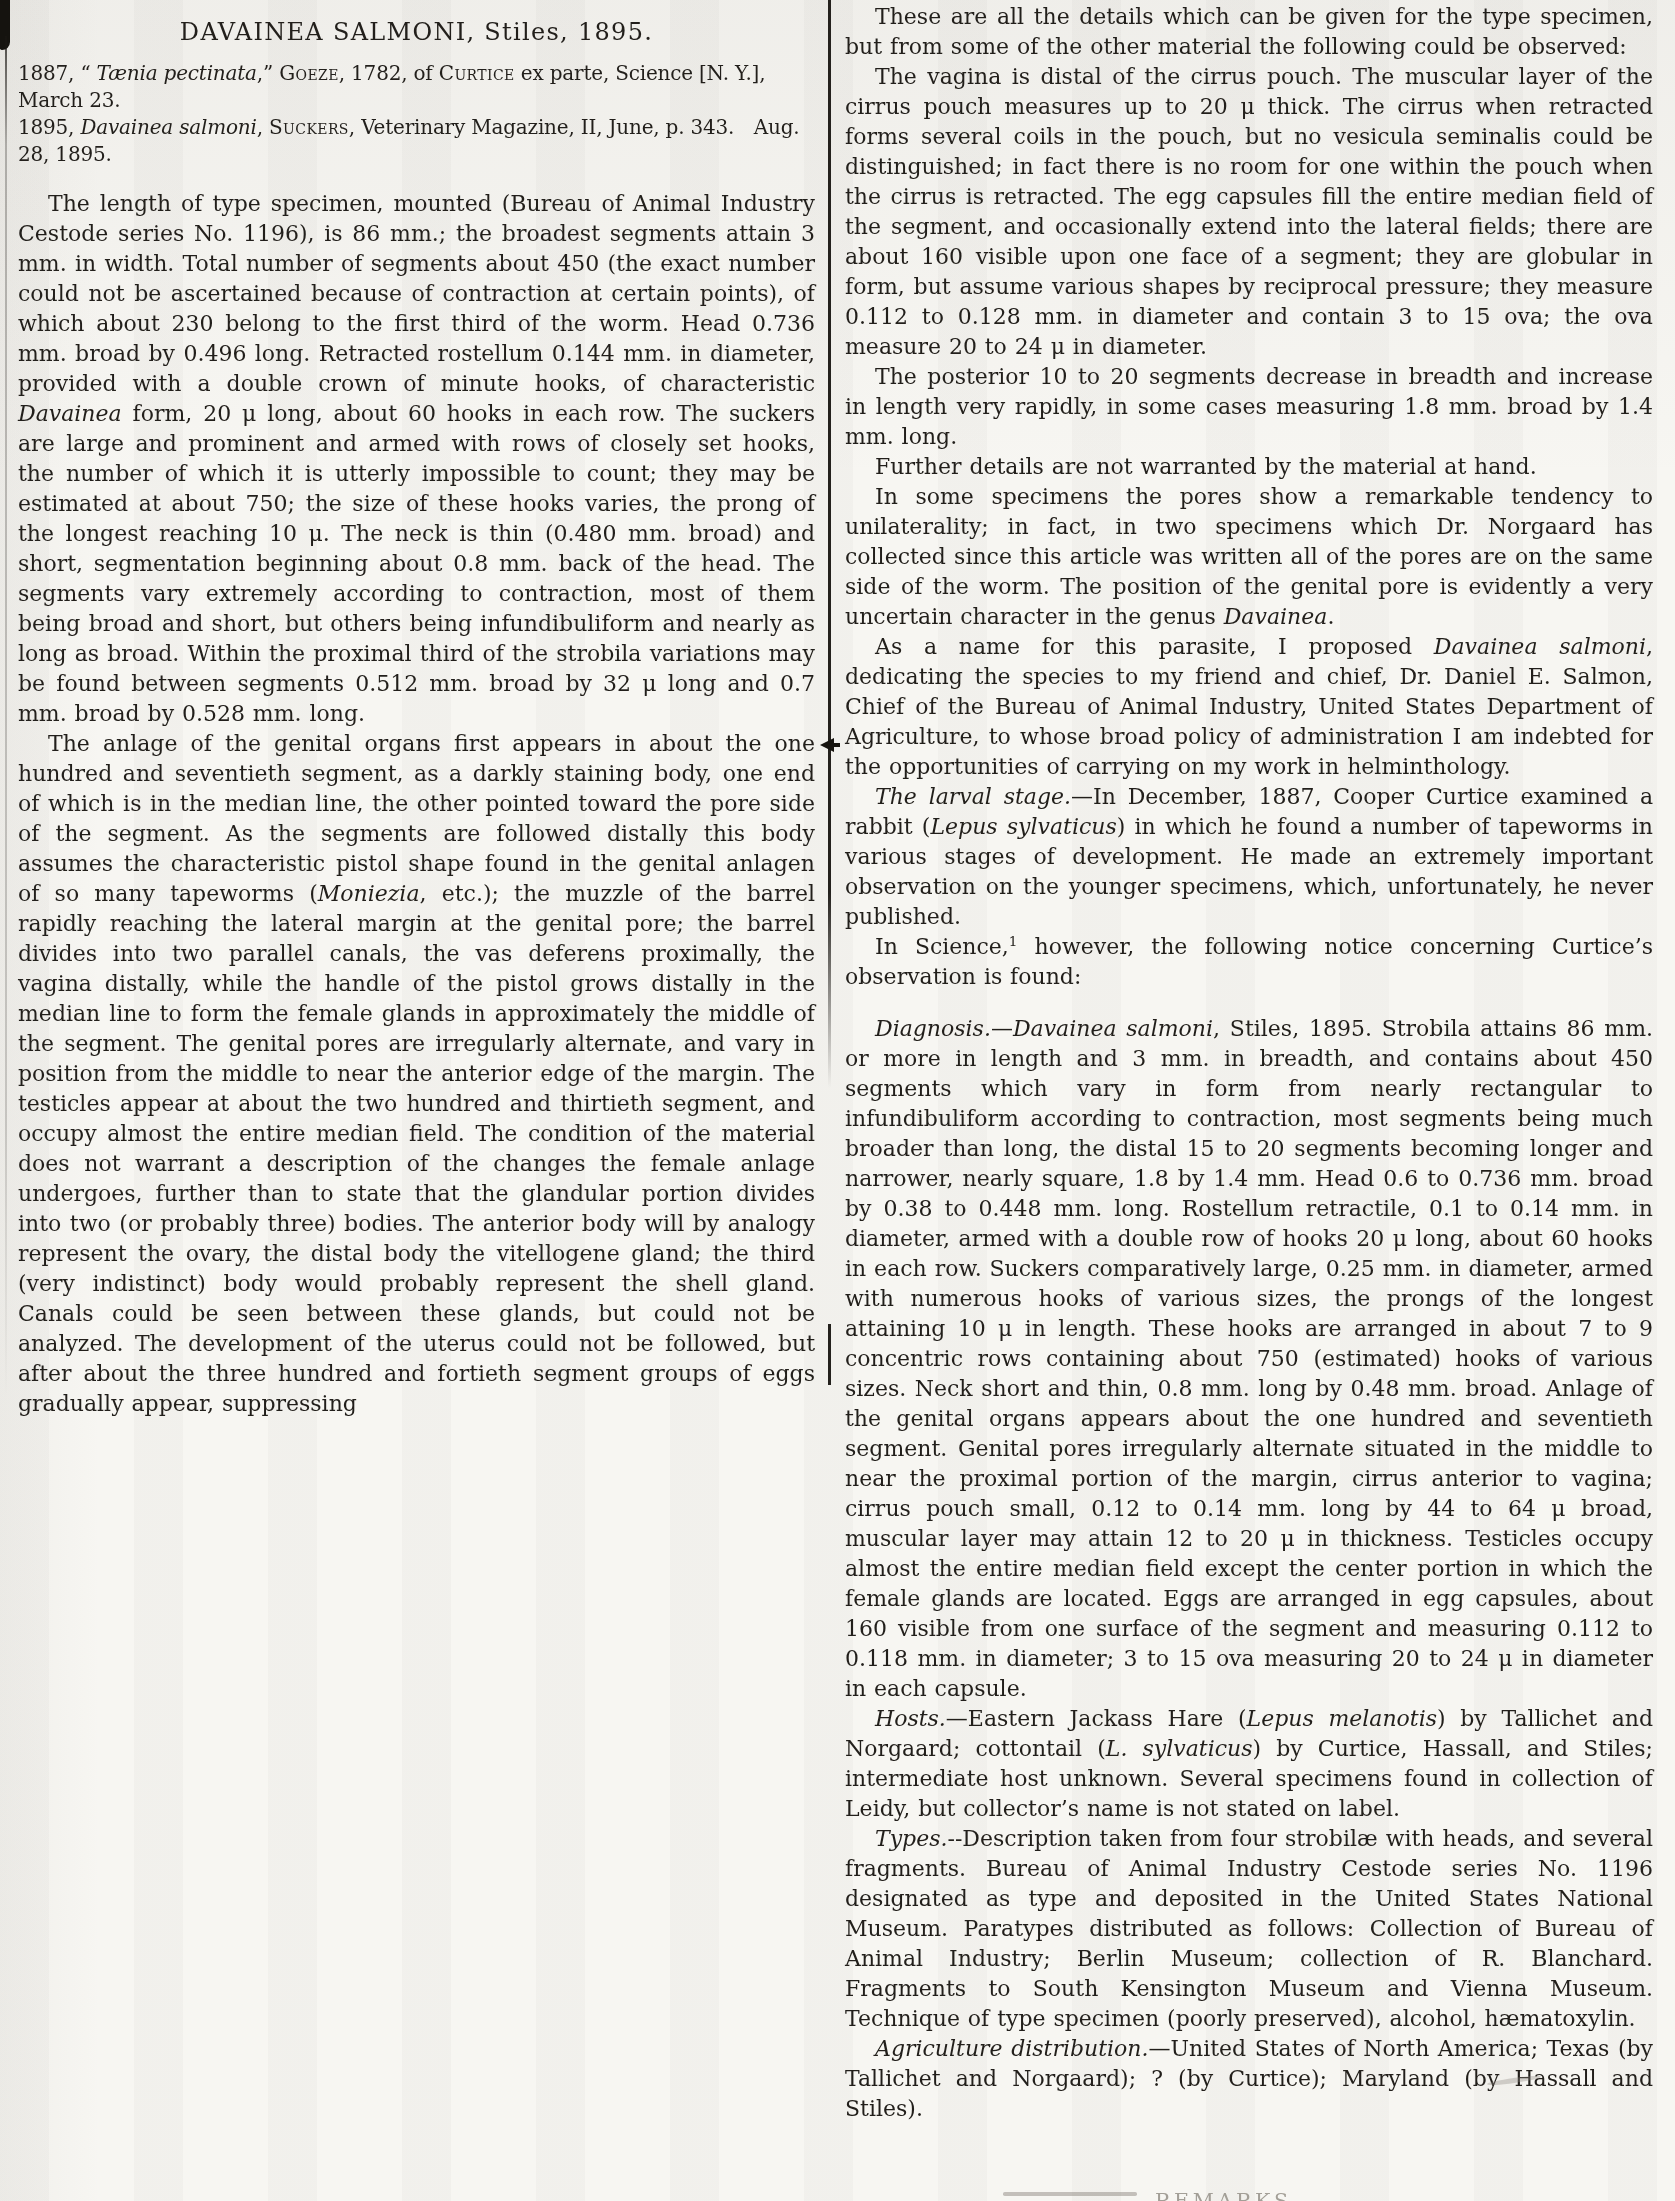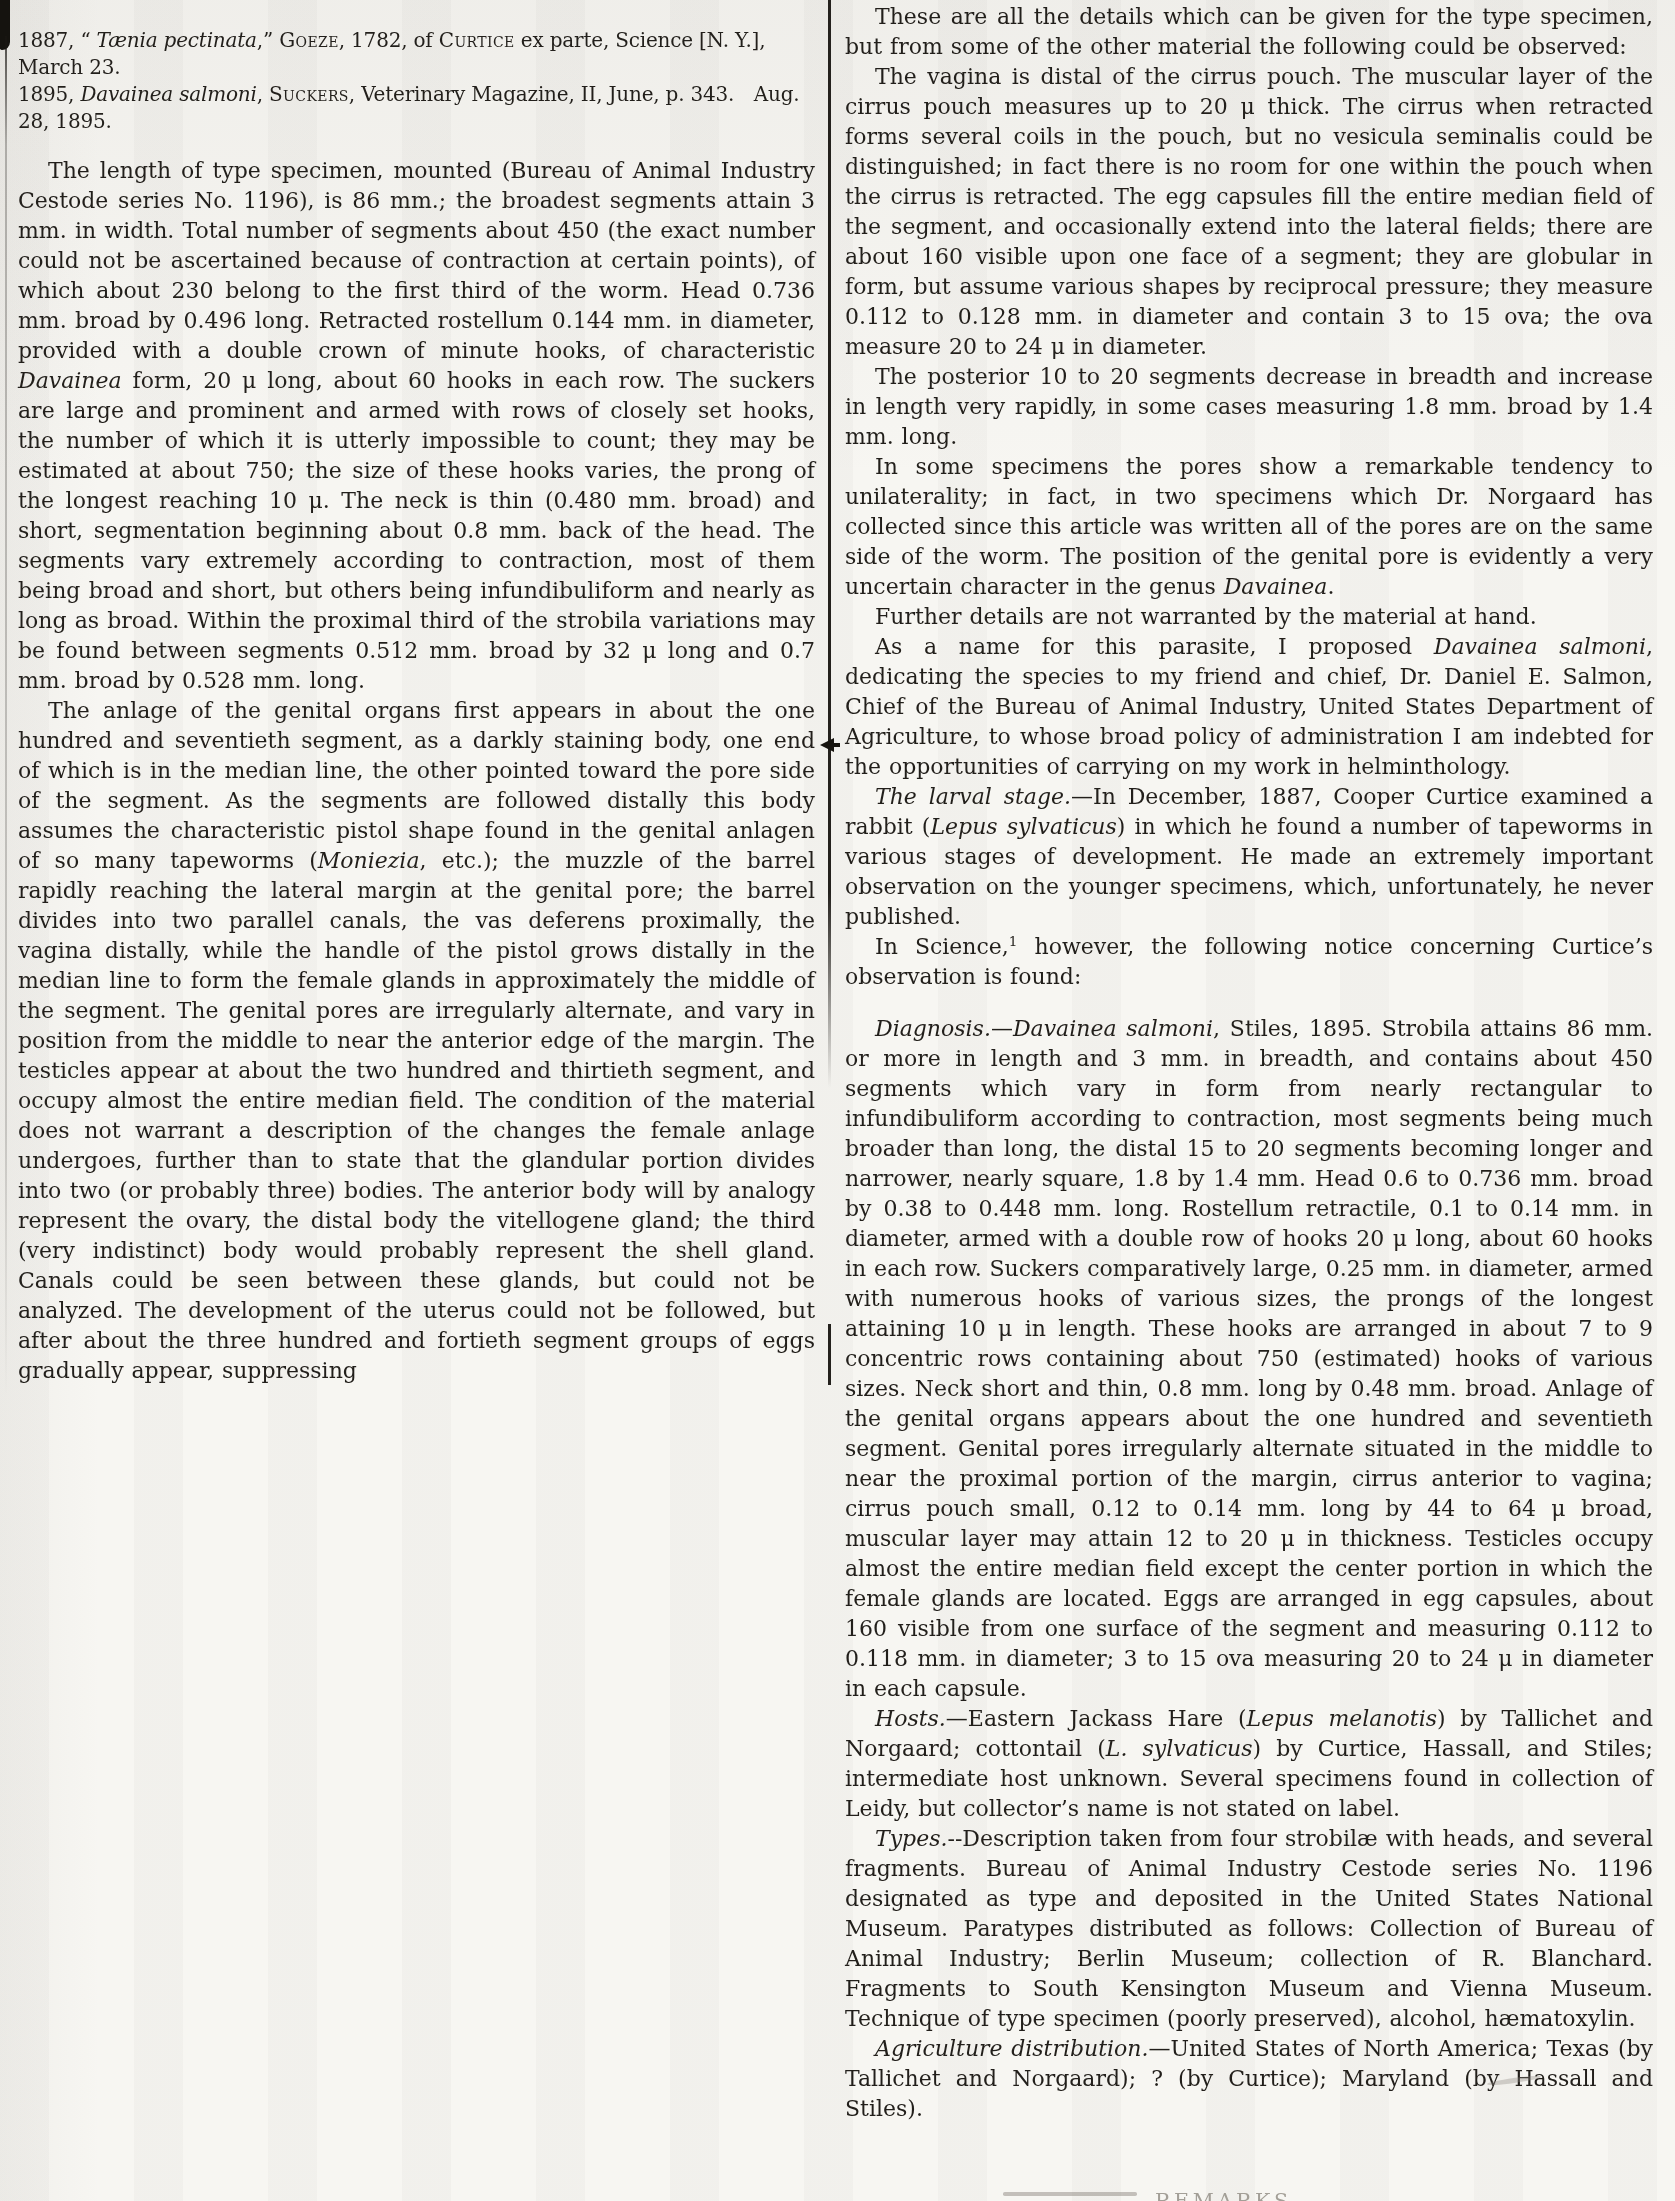--- a/index.html
+++ b/index.html
@@ -87,37 +87,38 @@
     position:absolute;left:1487px;top:2078px;width:54px;height:4.5px;
     background:rgba(140,135,128,0.35);border-radius:50%;transform:rotate(-8deg);
   }
 </style>
 </head>
 <body>
 
 <div class="page">
 
   <div class="col col-left">
+    <h1 class="title">DAVAINEA SALMONI, Stiles, 1895.</h1>
     <div class="syn-block">
         <p class="para noindent syn"><span>1887, “ </span><span class="it">Tænia pectinata</span><span>,” </span><span class="sc">Goeze</span><span>, 1782, of </span><span class="sc">Curtice</span><span> ex parte, Science [N. Y.], March 23.</span></p>
         <p class="para noindent syn"><span>1895, </span><span class="it">Davainea salmoni</span><span>, </span><span class="sc">Suckers</span><span>, Veterinary Magazine, II, June, p. 343.  Aug. 28, 1895.</span></p>
       </div>
     <div>
         <p class="para bodystart"><span>The length of type specimen, mounted (Bureau of Animal Industry Cestode series No. 1196), is 86 mm.; the broadest segments attain 3 mm. in width.  Total number of segments about 450 (the exact number could not be ascertained because of contraction at certain points), of which about 230 belong to the first third of the worm.  Head 0.736 mm. broad by 0.496 long.  Retracted rostellum 0.144 mm. in diameter, provided with a double crown of minute hooks, of characteristic </span><span class="it">Davainea</span><span> form, 20 μ long, about 60 hooks in each row.  The suckers are large and prominent and armed with rows of closely set hooks, the number of which it is utterly impossible to count; they may be estimated at about 750; the size of these hooks varies, the prong of the longest reaching 10 μ.  The neck is thin (0.480 mm. broad) and short, segmentation beginning about 0.8 mm. back of the head.  The segments vary extremely according to contraction, most of them being broad and short, but others being infundibuliform and nearly as long as broad.  Within the proximal third of the strobila variations may be found between segments 0.512 mm. broad by 32 μ long and 0.7 mm. broad by 0.528 mm. long.</span></p>
         <p class="para"><span>The anlage of the genital organs first appears in about the one hundred and seventieth segment, as a darkly staining body, one end of which is in the median line, the other pointed toward the pore side of the segment.  As the segments are followed distally this body assumes the characteristic pistol shape found in the genital anlagen of so many tapeworms (</span><span class="it">Moniezia</span><span>, etc.); the muzzle of the barrel rapidly reaching the lateral margin at the genital pore; the barrel divides into two parallel canals, the vas deferens proximally, the vagina distally, while the handle of the pistol grows distally in the median line to form the female glands in approximately the middle of the segment.  The genital pores are irregularly alternate, and vary in position from the middle to near the anterior edge of the margin.  The testicles appear at about the two hundred and thirtieth segment, and occupy almost the entire median field.  The condition of the material does not warrant a description of the changes the female anlage undergoes, further than to state that the glandular portion divides into two (or probably three) bodies.  The anterior body will by analogy represent the ovary, the distal body the vitellogene gland; the third (very indistinct) body would probably represent the shell gland.  Canals could be seen between these glands, but could not be analyzed.  The development of the uterus could not be followed, but after about the three hundred and fortieth segment groups of eggs gradually appear, suppressing</span></p>
       </div>
   </div>
 
   <div class="col col-right">
     <div>
         <p class="para"><span>These are all the details which can be given for the type specimen, but from some of the other material the following could be observed:</span></p>
         <p class="para"><span>The vagina is distal of the cirrus pouch.  The muscular layer of the cirrus pouch measures up to 20 μ thick.  The cirrus when retracted forms several coils in the pouch, but no vesicula seminalis could be distinguished; in fact there is no room for one within the pouch when the cirrus is retracted.  The egg capsules fill the entire median field of the segment, and occasionally extend into the lateral fields; there are about 160 visible upon one face of a segment; they are globular in form, but assume various shapes by reciprocal pressure; they measure 0.112 to 0.128 mm. in diameter and contain 3 to 15 ova; the ova measure 20 to 24 μ in diameter.</span></p>
         <p class="para"><span>The posterior 10 to 20 segments decrease in breadth and increase in length very rapidly, in some cases measuring 1.8 mm. broad by 1.4 mm. long.</span></p>
+        <p class="para"><span>Further details are not warranted by the material at hand.</span></p>
         <p class="para"><span>In some specimens the pores show a remarkable tendency to unilaterality; in fact, in two specimens which Dr. Norgaard has collected since this article was written all of the pores are on the same side of the worm.  The position of the genital pore is evidently a very uncertain character in the genus </span><span class="it">Davainea</span><span>.</span></p>
-        <p class="para"><span>Further details are not warranted by the material at hand.</span></p>
         <p class="para"><span>As a name for this parasite, I proposed </span><span class="it">Davainea salmoni</span><span>, dedicating the species to my friend and chief, Dr. Daniel E. Salmon, Chief of the Bureau of Animal Industry, United States Department of Agriculture, to whose broad policy of administration I am indebted for the opportunities of carrying on my work in helminthology.</span></p>
         <p class="para"><span class="it">The larval stage.</span><span>—In December, 1887, Cooper Curtice examined a rabbit (</span><span class="it">Lepus sylvaticus</span><span>) in which he found a number of tapeworms in various stages of development.  He made an extremely important observation on the younger specimens, which, unfortunately, he never published.</span></p>
         <p class="para"><span>In Science,</span><span class="sup">1</span><span> however, the following notice concerning Curtice’s observation is found:</span></p>
         <p class="para diag"><span class="it">Diagnosis.</span><span>—</span><span class="it">Davainea salmoni</span><span>, Stiles, 1895.  Strobila attains 86 mm. or more in length and 3 mm. in breadth, and contains about 450 segments which vary in form from nearly rectangular to infundibuliform according to contraction, most segments being much broader than long, the distal 15 to 20 segments becoming longer and narrower, nearly square, 1.8 by 1.4 mm.  Head 0.6 to 0.736 mm. broad by 0.38 to 0.448 mm. long.  Rostellum retractile, 0.1 to 0.14 mm. in diameter, armed with a double row of hooks 20 μ long, about 60 hooks in each row.  Suckers comparatively large, 0.25 mm. in diameter, armed with numerous hooks of various sizes, the prongs of the longest attaining 10 μ in length.  These hooks are arranged in about 7 to 9 concentric rows containing about 750 (estimated) hooks of various sizes.  Neck short and thin, 0.8 mm. long by 0.48 mm. broad.  Anlage of the genital organs appears about the one hundred and seventieth segment.  Genital pores irregularly alternate situated in the middle to near the proximal portion of the margin, cirrus anterior to vagina; cirrus pouch small, 0.12 to 0.14 mm. long by 44 to 64 μ broad, muscular layer may attain 12 to 20 μ in thickness.  Testicles occupy almost the entire median field except the center portion in which the female glands are located.  Eggs are arranged in egg capsules, about 160 visible from one surface of the segment and measuring 0.112 to 0.118 mm. in diameter; 3 to 15 ova measuring 20 to 24 μ in diameter in each capsule.</span></p>
         <p class="para"><span class="it">Hosts.</span><span>—Eastern Jackass Hare (</span><span class="it">Lepus melanotis</span><span>) by Tallichet and Norgaard; cottontail (</span><span class="it">L. sylvaticus</span><span>) by Curtice, Hassall, and Stiles; intermediate host unknown.  Several specimens found in collection of Leidy, but collector’s name is not stated on label.</span></p>
         <p class="para"><span class="it">Types.</span><span>--Description taken from four strobilæ with heads, and several fragments.  Bureau of Animal Industry Cestode series No. 1196 designated as type and deposited in the United States National Museum.  Paratypes distributed as follows: Collection of Bureau of Animal Industry; Berlin Museum; collection of R. Blanchard.  Fragments to South Kensington Museum and Vienna Museum.  Technique of type specimen (poorly preserved), alcohol, hæmatoxylin.</span></p>
         <p class="para"><span class="it">Agriculture distribution.</span><span>—United States of North America; Texas (by Tallichet and Norgaard); ? (by Curtice); Maryland (by Hassall and Stiles).</span></p>
       </div>
   </div>
 

